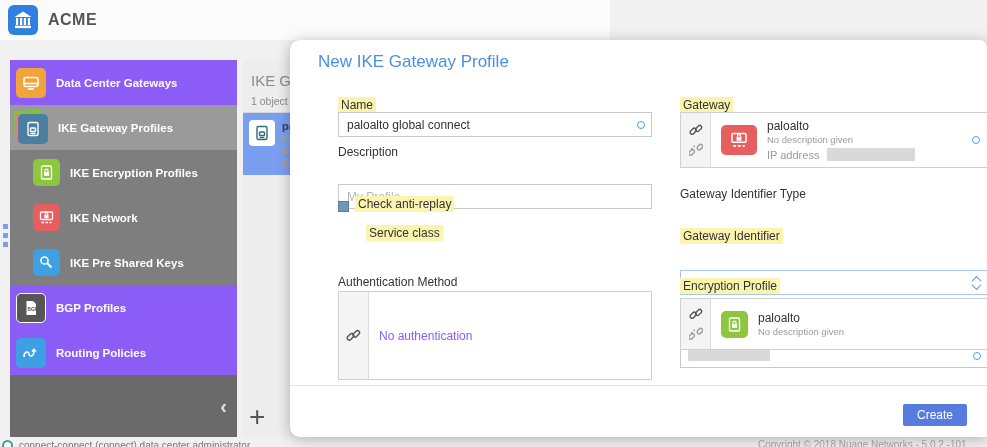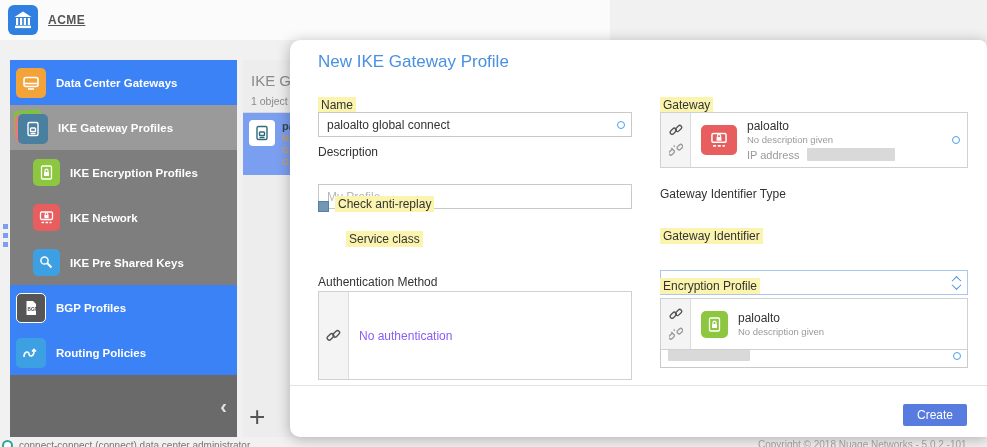--- a/index.html
+++ b/index.html
@@ -2,30 +2,30 @@
 <html><head>
 <meta charset="utf-8">
 <style>
   * { margin:0; padding:0; box-sizing:border-box; }
   html,body { width:987px; height:447px; overflow:hidden; }
   body { font-family:"Liberation Sans", sans-serif; background:#f1f1f1; position:relative; }
 
   
   .header { position:absolute; left:0; top:0; width:610px; height:40px; background:#fbfbfb; display:flex; align-items:center; z-index:1; }
   .brand-logo { width:30px; height:30px; margin-left:8px; background:#2f80e0; border-radius:6px; display:flex; align-items:center; justify-content:center; }
-  .brand-name { margin-left:10px; font-size:12px; font-weight:bold; color:#555; letter-spacing:.5px;text-decoration:underline; }
+  .brand-name { margin-left:10px; font-size:16px; font-weight:bold; color:#555; letter-spacing:.5px; }
 
   
   .drag-handle { position:absolute; left:3px; top:224px; z-index:2; }
   .drag-handle i { display:block; width:5px; height:5px; background:#7d9ef0; margin-bottom:4px; }
 
   
   .sidebar { position:absolute; left:10px; top:60px; width:227px; height:377px; display:flex; flex-direction:column; z-index:2; }
   .nav-item { height:45px; display:flex; align-items:center; padding-left:6px; }
-  .bg-dark { background:#3b82f6;text-align:center; }
+  .bg-dark { background:#8b5cf6;text-align:center; }
   .bg-mid  { background:#7e7e7e; }
   .bg-sel  { background:#9a9a9a; }
   .nav-item .lbl { color:#fff; font-weight:bold; font-size:11.5px; margin-left:10px; white-space:nowrap; }
   .nav-item.sub { padding-left:23px; }
   .icon-sq { width:30px; height:30px; border-radius:5px; display:flex; align-items:center; justify-content:center; flex:0 0 auto; }
   .icon-sq.small { width:27px; height:27px; }
   .ic-orange { background:#f2a33a; }
   .ic-green  { background:#8dc63f; }
   .ic-red    { background:#e85d5d; }
   .ic-blue   { background:#3da0e3; }
@@ -49,21 +49,21 @@
   .lp-item .t .n  { font-size:11px; font-weight:bold; color:#33454f; }
   .lp-item .t .d  { font-size:9px; color:#e0a030; margin-top:1px; }
   .lp-item .t .g  { font-size:9px; color:#e0a030; margin-top:2px; }
   .lp-add { position:absolute; left:6px; top:343px; font-size:28px; color:#555; line-height:1; cursor:pointer; }
 
   
   .modal { position:absolute; left:290px; top:40px; width:697px; height:397px; background:#fff; border-radius:10px 8px 0 10px; box-shadow:0 2px 14px rgba(0,0,0,.28); z-index:10; }
   .m-title { position:absolute; left:28px; top:12px; font-size:17px; color:#4a90e2; }
   .col-l { left:28px;  width:314px; }
   .col-r { left:370px; width:308px; }
-  .f-abs { position:absolute; }
+  .f-abs { position:absolute;margin-left:20px; }
   .f-label { font-size:12px; color:#333; }
   .hl { background:#fbf4ae; padding:1px 3px; }
   .tx-input { position:relative; }
   .tx-input input { width:100%; height:25px; border:1px solid #c9c9c9; padding:0 22px 0 8px; font-size:12px; color:#333; font-family:"Liberation Sans",sans-serif; background:#fff; }
   .tx-input input::placeholder { color:#b9b9b9; }
   .ring { position:absolute; right:7px; top:50%; transform:translateY(-50%); width:8px; height:8px; border:1.6px solid #4aa0f0; border-radius:50%; }
   .sel { height:25px; border:1px solid #c9c9c9; display:flex; align-items:center; padding:0 8px; font-size:12px; color:#333; position:relative; }
   .sel.gray { background:#eaeaea; }
   .sel.blue-b { background:#fff; border-color:#aac7f0; }
   .chevs { position:absolute; right:7px; top:50%; transform:translateY(-50%); display:flex; flex-direction:column; align-items:center; }
@@ -242,21 +242,21 @@
     <input type="text" placeholder="My Profile" style="">
   </div>
 
   <div class="f-abs col-l" style="top:156px;">
     <span class="chk-row">
       <span class="chk"></span>
       <span class="f-label hl">Check anti-replay</span>
     </span>
   </div>
 
-  <div class="f-abs col-l" style="top:189px;padding-left:28px;">
+  <div class="f-abs col-l" style="top:183px;padding-left:28px;">
     <span class="f-label hl">Service class</span>
   </div>
   <div class="f-abs col-l sel gray" style="top:201px;">
     <span>H</span>
     <span class="chevs">
         <span class="chev up"></span>
         <span class="chev dn"></span>
       </span>
   </div>
 

